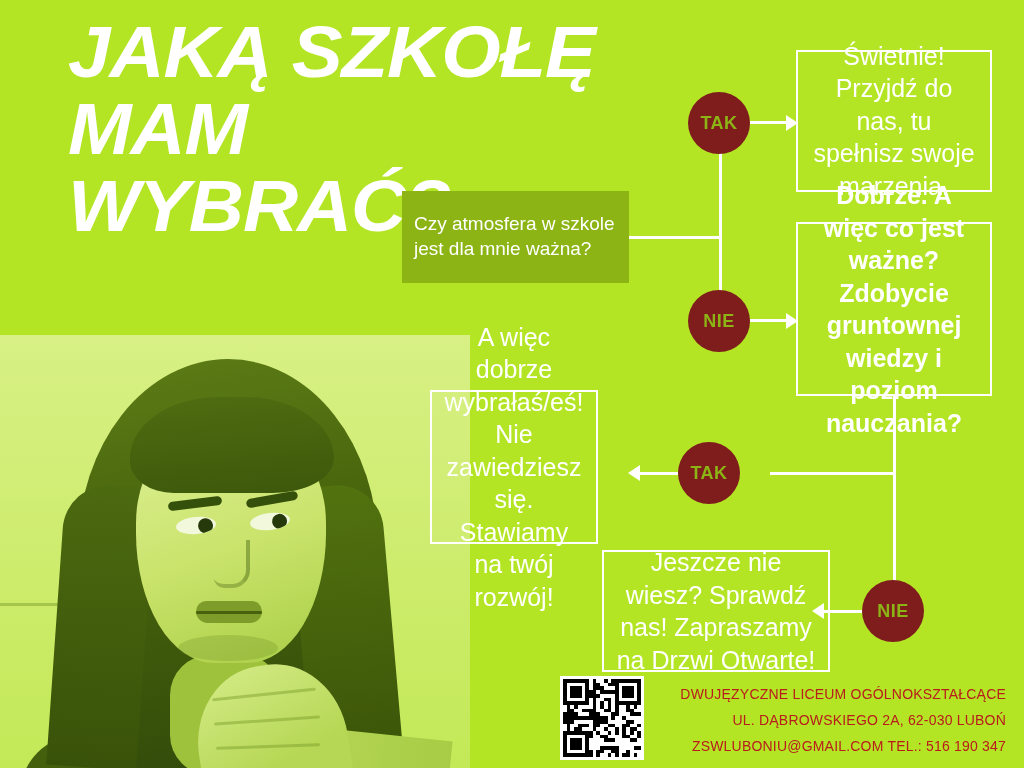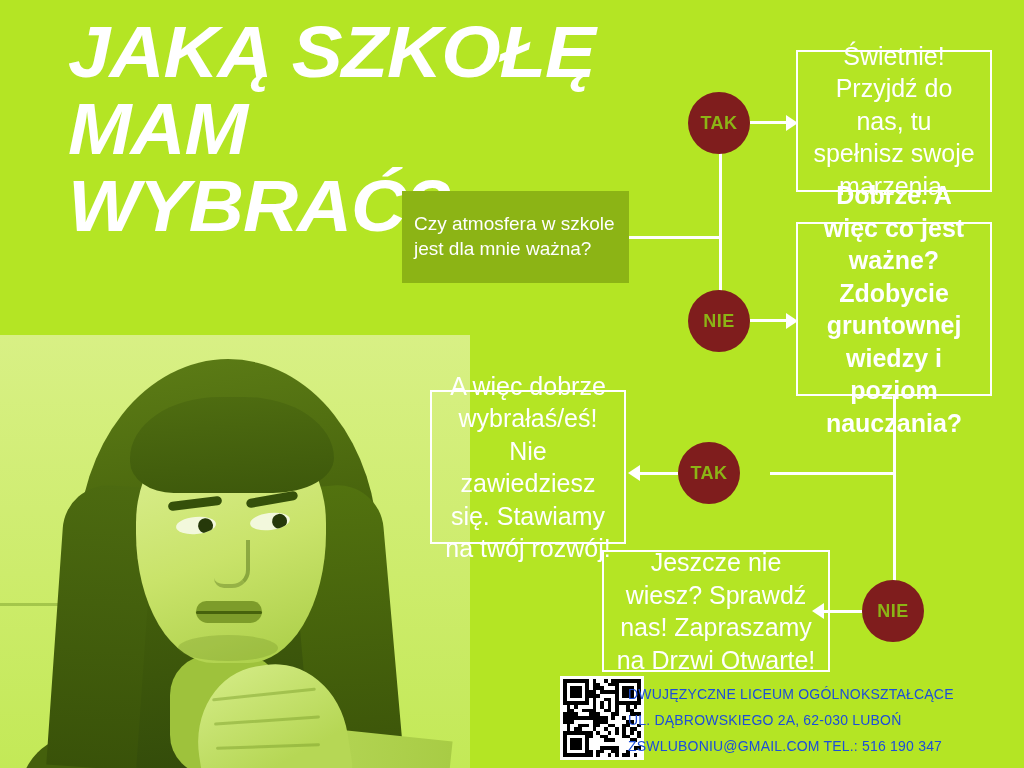--- a/index.html
+++ b/index.html
@@ -308,27 +308,27 @@
     height: 100%;
     display: grid;
     grid-template-columns: repeat(21, 1fr);
     grid-template-rows: repeat(21, 1fr);
   }
   .qr-grid i { background: transparent; }
   .qr-grid i.on { background: #000000; }
 
   .footer {
     position: absolute;
-    left: 628px;
+    left: 656px;
     top: 682px;
     width: 350px;
-    color: #1d4ed8;
+    color: #b91c1c;
     font-size: 14px;
     line-height: 1.85;
-    text-align: left;
+    text-align: right;
     letter-spacing: 0.2px;
   }
   .footer div { white-space: nowrap; }
 </style>
 </head>
 <body>
 
 <div id="poster">
 
   <div class="headline">
@@ -399,21 +399,21 @@
   <div class="line v" style="left:893px; top:396px; height:78px;"></div>
   <div class="line h" style="left:770px; top:472px; width:126px;"></div>
   <div class="line v" style="left:893px; top:472px; height:140px;"></div>
 
   <div class="pill" style="left:678px; top:442px; width:62px; height:62px;">
     <span>TAK</span>
   </div>
   <div class="line h" style="left:640px; top:472px; width:38px;"></div>
   <div class="arrow left" style="left:628px; top:465px;"></div>
 
-  <div class="node" style="left:430px; top:390px; width:196px; height:154px;">
+  <div class="node" style="left:430px; top:390px; width:168px; height:154px;">
     <span>A więc dobrze wybrałaś/eś! Nie zawiedziesz się. Stawiamy na twój rozwój!</span>
   </div>
 
   <div class="pill" style="left:862px; top:580px; width:62px; height:62px;">
     <span>NIE</span>
   </div>
   <div class="line h" style="left:824px; top:610px; width:38px;"></div>
   <div class="arrow left" style="left:812px; top:603px;"></div>
 
   <div class="node" style="left:602px; top:550px; width:228px; height:122px;">

